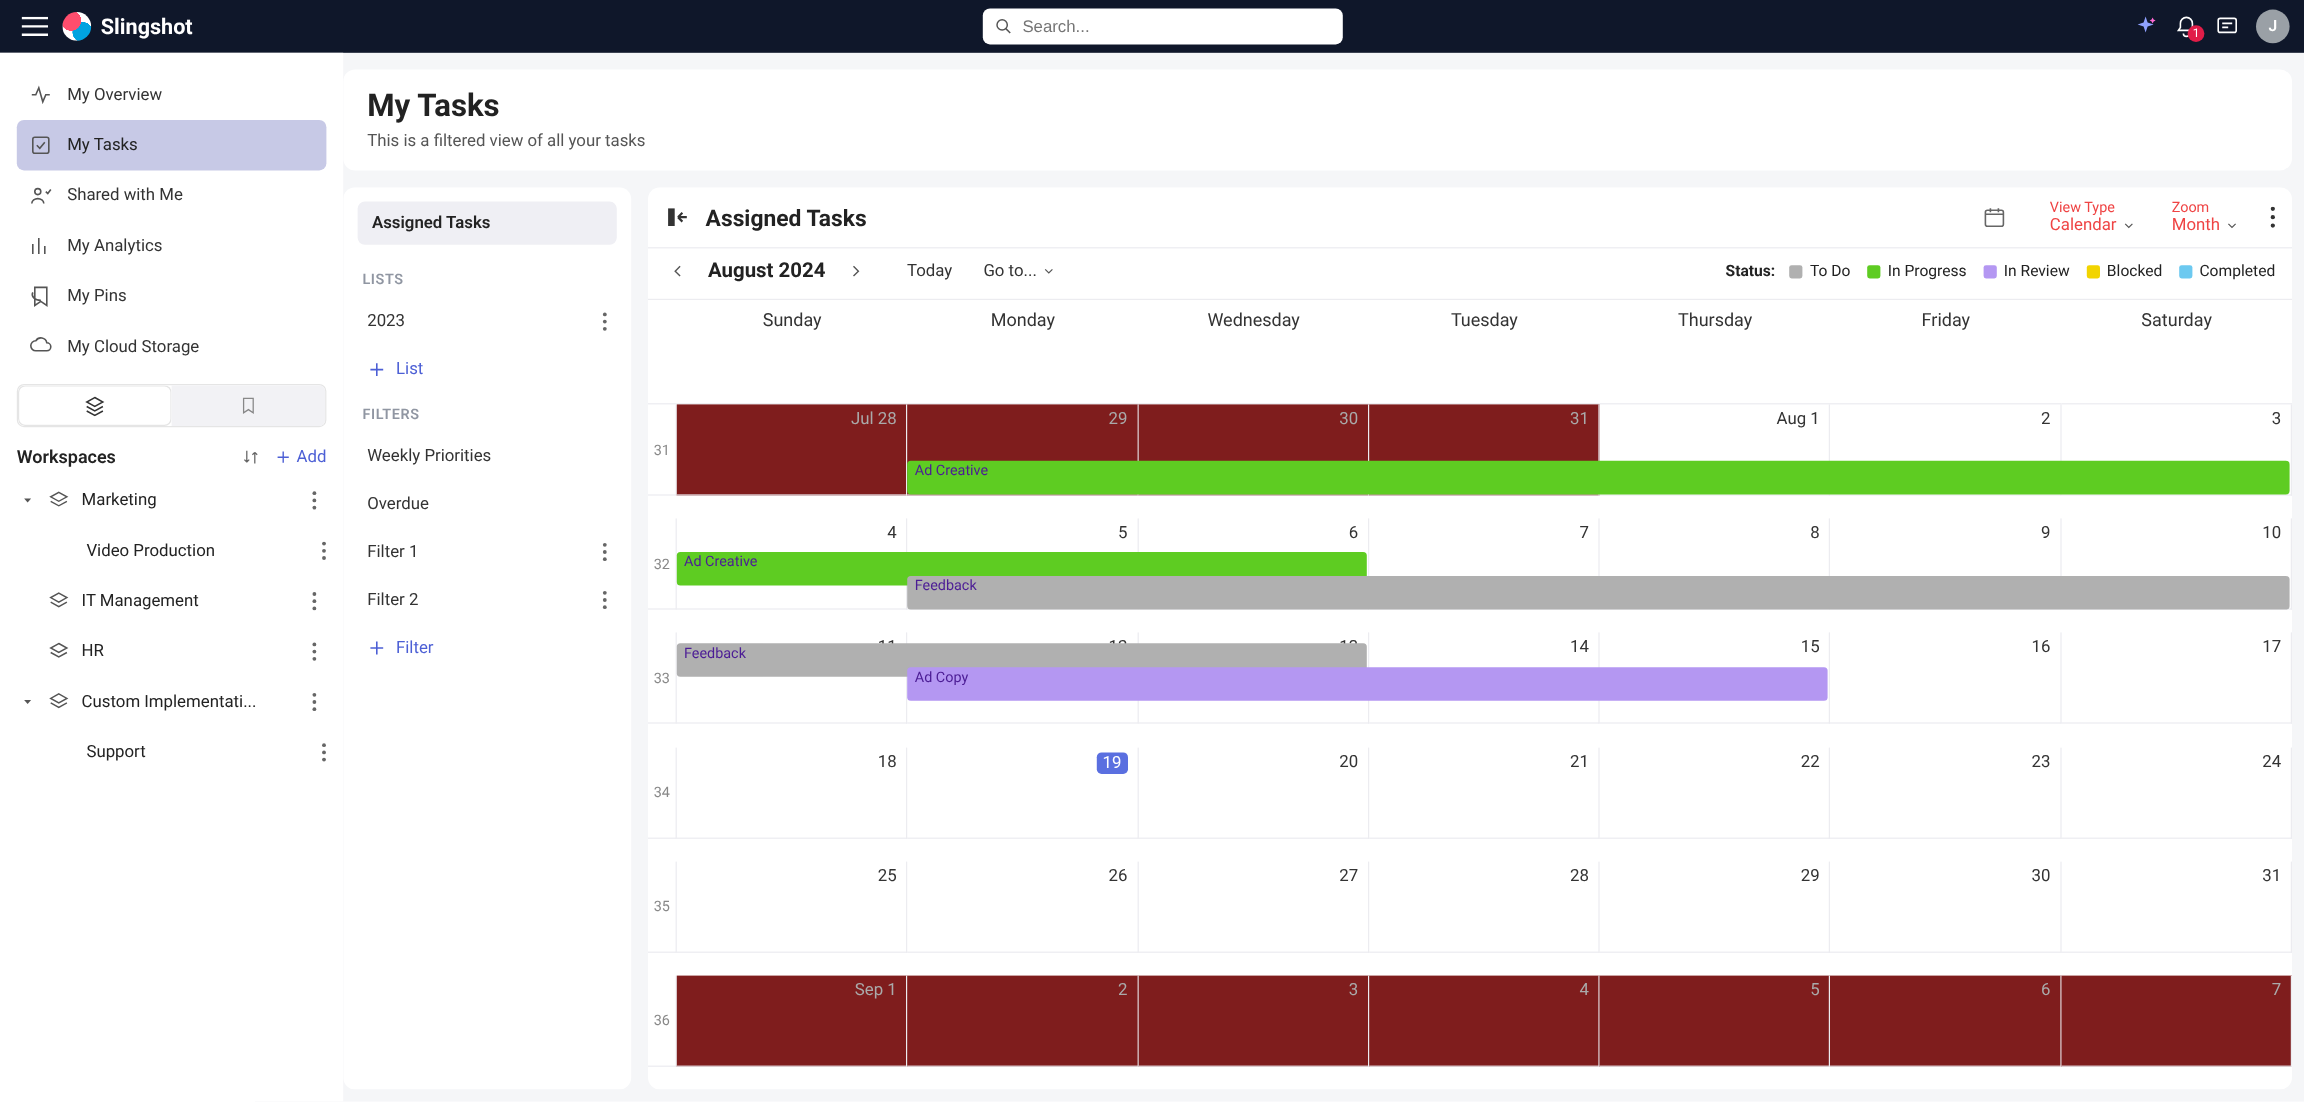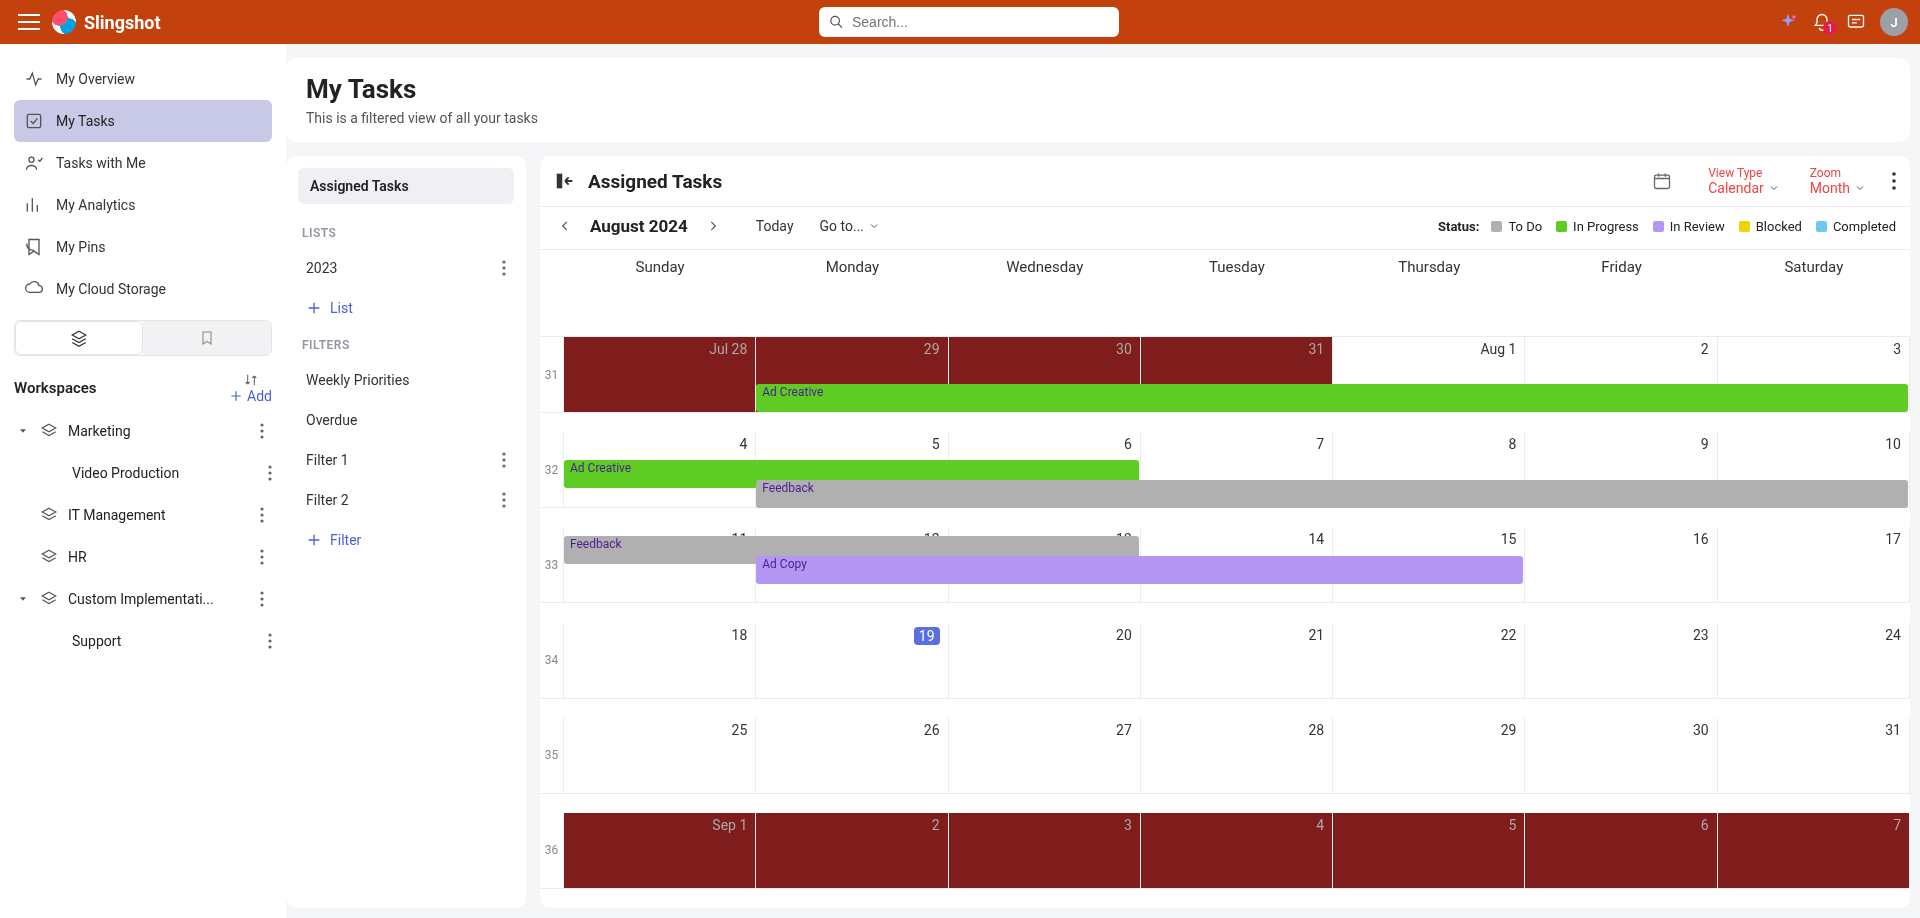--- a/index.html
+++ b/index.html
@@ -1,19 +1,19 @@
 <!DOCTYPE html>
 <html><head>
 <meta charset="utf-8">
 <style>
 * { box-sizing: border-box; margin: 0; padding: 0; }
 body { font-family: -apple-system, BlinkMacSystemFont, "Segoe UI", Roboto, sans-serif; background: #f5f6f8; color: #222; font-size: 14px; }
 
 
-.topbar { background: #c2410c; height: 44px; display: flex; align-items: center; padding: 0 12px; }
+.topbar { background: #0f172a; height: 44px; display: flex; align-items: center; padding: 0 12px; }
 .topbar .menu-btn { width: 34px; height: 34px; display: flex; align-items: center; justify-content: center; cursor: pointer; border-radius: 4px; }
 .logo { display: flex; align-items: center; gap: 8px; margin-left: 6px; }
 .logo-mark { width: 24px; height: 24px; border-radius: 50%; background: radial-gradient(circle at 30% 30%, #ff4d6d 0 35%, transparent 36%), radial-gradient(circle at 70% 70%, #00a3e0 0 35%, transparent 36%), #fff; position: relative; }
 .logo-text { color: #fff; font-weight: 700; font-size: 18px; }
 .topbar-spacer-left { flex: 1; }
 .search-wrap { width: 300px; height: 30px; background: #fff; border-radius: 6px; display: flex; align-items: center; padding: 0 10px; gap: 8px; }
 .search-wrap input { border: none; outline: none; width: 100%; font-size: 14px; }
 .topbar-spacer-right { flex: 1; }
 .topbar-icons { display: flex; align-items: center; gap: 14px; }
 .topbar-icons .icon { color: #fff; position: relative; cursor: pointer; }
@@ -28,21 +28,21 @@
 .nav-icon { width: 20px; display: flex; align-items: center; justify-content: center; color: #555; }
 .nav-item.active .nav-icon { color: #333; }
 
 .tab-toggle { margin: 10px 0 12px; display: flex; border: 1px solid #e5e5e5; border-radius: 6px; overflow: hidden; height: 36px; }
 .tab-toggle .tab { flex: 1; display: flex; align-items: center; justify-content: center; cursor: pointer; color: #555; }
 .tab-toggle .tab.active { background: #fff; box-shadow: 0 0 0 1px #e5e5e5 inset; border-radius: 6px; color: #333; }
 .tab-toggle .tab:not(.active){ background:#f2f2f5; }
 
 .ws-header { display: flex; align-items: center; justify-content: space-between; margin: 4px 0 6px; }
 .ws-header .title { font-weight: 600; font-size: 15px; }
-.ws-header .actions { display: flex; align-items: center; gap: 0; color: #6b7280; flex-direction: column; }
+.ws-header .actions { display: flex; align-items: center; gap: 12px; color: #6b7280; }
 .ws-add { color: #4c5fd5; display: flex; align-items: center; gap: 4px; cursor: pointer; }
 
 .ws-list { display: flex; flex-direction: column; }
 .ws-item { display: flex; align-items: center; gap: 8px; height: 42px; padding: 0 4px; cursor: pointer; }
 .ws-item .toggle { width: 14px; color: #555; }
 .ws-item .ws-icon { width: 20px; color: #555; }
 .ws-item .label { flex: 1; white-space: nowrap; overflow: hidden; text-overflow: ellipsis; }
 .ws-item .more { color: #666; cursor: pointer; padding: 4px; }
 .ws-subitem { display: flex; align-items: center; height: 42px; padding-left: 58px; gap: 8px; cursor: pointer; }
 .ws-subitem .label { flex: 1; }
@@ -165,21 +165,21 @@
           </span>
           <span>My Tasks</span>
         </div>
         <div class="nav-item">
           <span class="nav-icon">
             <svg width="20" height="20" viewBox="0 0 24 24">
               <circle cx="9" cy="8" r="3" fill="none" stroke="#555" stroke-width="1.6"></circle>
               <path d="M3 20c0-3 3-5 6-5s6 2 6 5M17 8l2 2 3-4" fill="none" stroke="#555" stroke-width="1.6"></path>
             </svg>
           </span>
-          <span>Tasks with Me</span>
+          <span>Shared with Me</span>
         </div>
         <div class="nav-item">
           <span class="nav-icon">
             <svg width="20" height="20" viewBox="0 0 24 24">
               <path d="M4 20V10m6 10V4m6 16v-8" stroke="#555" stroke-width="1.6"></path>
             </svg>
           </span>
           <span>My Analytics</span>
         </div>
         <div class="nav-item">

